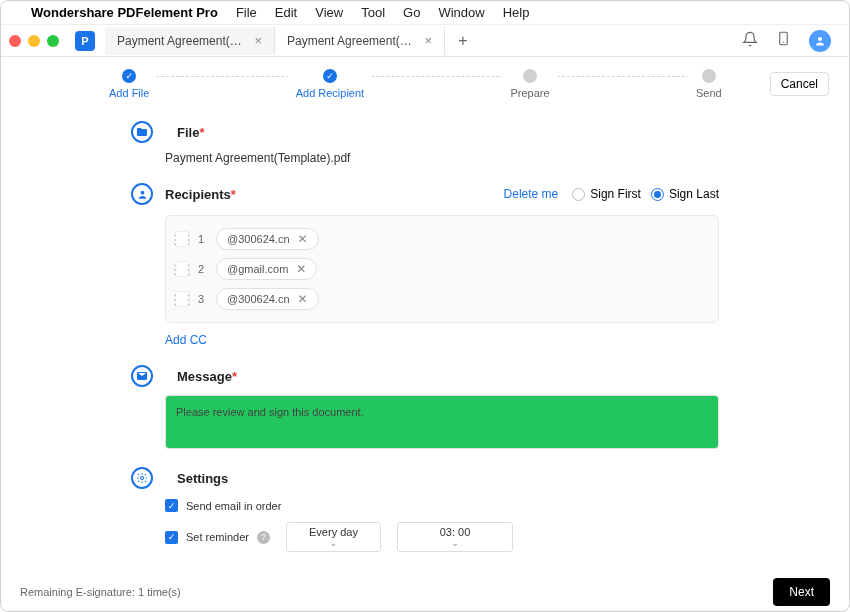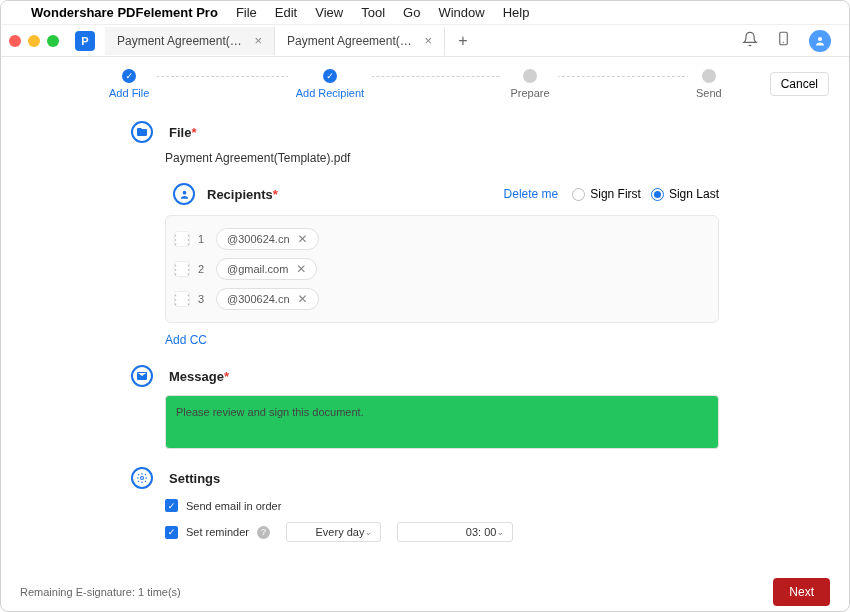--- a/index.html
+++ b/index.html
@@ -38,27 +38,27 @@
     .step .dot.pending { background: #d0d0d0; }
     .step .label { font-size: 11px; }
     .step .label.active { color: #1a73e8; }
     .step .label.inactive { color: #666; }
     .step-line { position: absolute; top: 7px; left: 100px; right: 60px; height: 1px; border-top: 1px dashed #d0d0d0; z-index: 1; }
     .cancel-btn { border: 1px solid #ddd; border-radius: 4px; padding: 4px 10px; font-size: 12px; background: #fff; cursor: pointer; }
     
     
     .content { padding: 20px 130px 0 130px; overflow-y: auto; height: calc(100% - 24px - 32px - 52px - 42px); }
     .section { margin-bottom: 18px; }
-    .section-header { display: flex; align-items: center; gap: 16px; margin-bottom: 8px; }
+    .section-header { display: flex; align-items: center; gap: 24px; margin-bottom: 8px; }
     .section-icon { width: 22px; height: 22px; border-radius: 50%; border: 2px solid #1a73e8; display: flex; align-items: center; justify-content: center; color: #1a73e8; font-size: 11px; flex-shrink: 0; }
     .section-title { font-size: 13px; font-weight: 700; color: #222; }
     .required { color: #e53935; }
     .section-body { margin-left: 34px; font-size: 12px; color: #333; }
     
-    .recipients-header { display: flex; align-items: center; justify-content: space-between; margin-left: 42px; }
+    .recipients-header { display: flex; align-items: center; justify-content: space-between; }
     .recipients-controls { display: flex; align-items: center; gap: 14px; font-size: 12px; }
     .link-action { color: #1a73e8; cursor: pointer; }
     .radio-group { display: flex; align-items: flex-start; gap: 10px; }
     .radio-opt { display: flex; align-items: center; gap: 5px; cursor: pointer; }
     .radio { width: 13px; height: 13px; border-radius: 50%; border: 1.5px solid #bbb; display: flex; align-items: center; justify-content: center; }
     .radio.checked { border-color: #1a73e8; }
     .radio.checked::after { content: ""; width: 7px; height: 7px; border-radius: 50%; background: #1a73e8; }
     
     .recipients-box { margin-top: 10px; border: 1px solid #e8e8e8; border-radius: 6px; padding: 8px; background: #fafafa; }
     .recipient-row { display: flex; align-items: center; gap: 8px; padding: 4px 0; font-size: 11px; }
@@ -67,28 +67,28 @@
     .chip { background: #fff; border: 1px solid #e0e0e0; border-radius: 12px; padding: 3px 10px; display: flex; align-items: center; gap: 8px; color: #555; }
     .chip-remove { color: #888; cursor: pointer; font-size: 12px; }
     .add-cc { margin-top: 10px; font-size: 12px; }
     
     .message-box { margin-top: 8px; border: 1px solid #e0e0e0; border-radius: 4px; padding: 10px; min-height: 54px; font-size: 11px; color: #444; background: #22c55e; }
     
     .settings-body { display: flex; flex-direction: column; gap: 10px; margin-top: 10px; }
     .setting-row { display: flex; align-items: center; gap: 8px; font-size: 11px; }
     .checkbox { width: 13px; height: 13px; border-radius: 2px; background: #1a73e8; display: flex; align-items: center; justify-content: center; color: #fff; font-size: 9px; cursor: pointer; }
     .help-icon { width: 13px; height: 13px; border-radius: 50%; background: #bbb; color: #fff; font-size: 9px; display: flex; align-items: center; justify-content: center; }
-    .select { border: 1px solid #ddd; border-radius: 3px; padding: 3px 8px; font-size: 11px; background: #fff; display: flex; align-items: center; justify-content: flex-end; cursor: pointer; }
+    .select { border: 1px solid #ddd; border-radius: 3px; padding: 3px 8px; font-size: 11px; background: #fff; display: flex; align-items: center; justify-content: flex-end; cursor: pointer; flex-direction: column; }
     .select.freq { width: 95px; }
     .select.time { width: 116px; }
     .select .chev { color: #888; font-size: 9px; }
     
     
     .footer { position: absolute; bottom: 0; left: 0; right: 0; height: 42px; display: flex; align-items: center; justify-content: space-between; padding: 0 20px; font-size: 11px; color: #666; border-top: 1px solid transparent; }
-    .next-btn { background: #b91c1c; color: #fff; border: none; border-radius: 4px; padding: 7px 16px; font-size: 12px; cursor: pointer; }
+    .next-btn { background: #000000; color: #fff; border: none; border-radius: 4px; padding: 7px 16px; font-size: 12px; cursor: pointer; }
   </style>
 </head>
 <body>
 
 <div class="menubar">
   <span class="apple"></span>
   <span class="app-name">Wondershare PDFelement Pro</span>
   <span class="menu-item">File</span>
   <span class="menu-item">Edit</span>
   <span class="menu-item">View</span>

